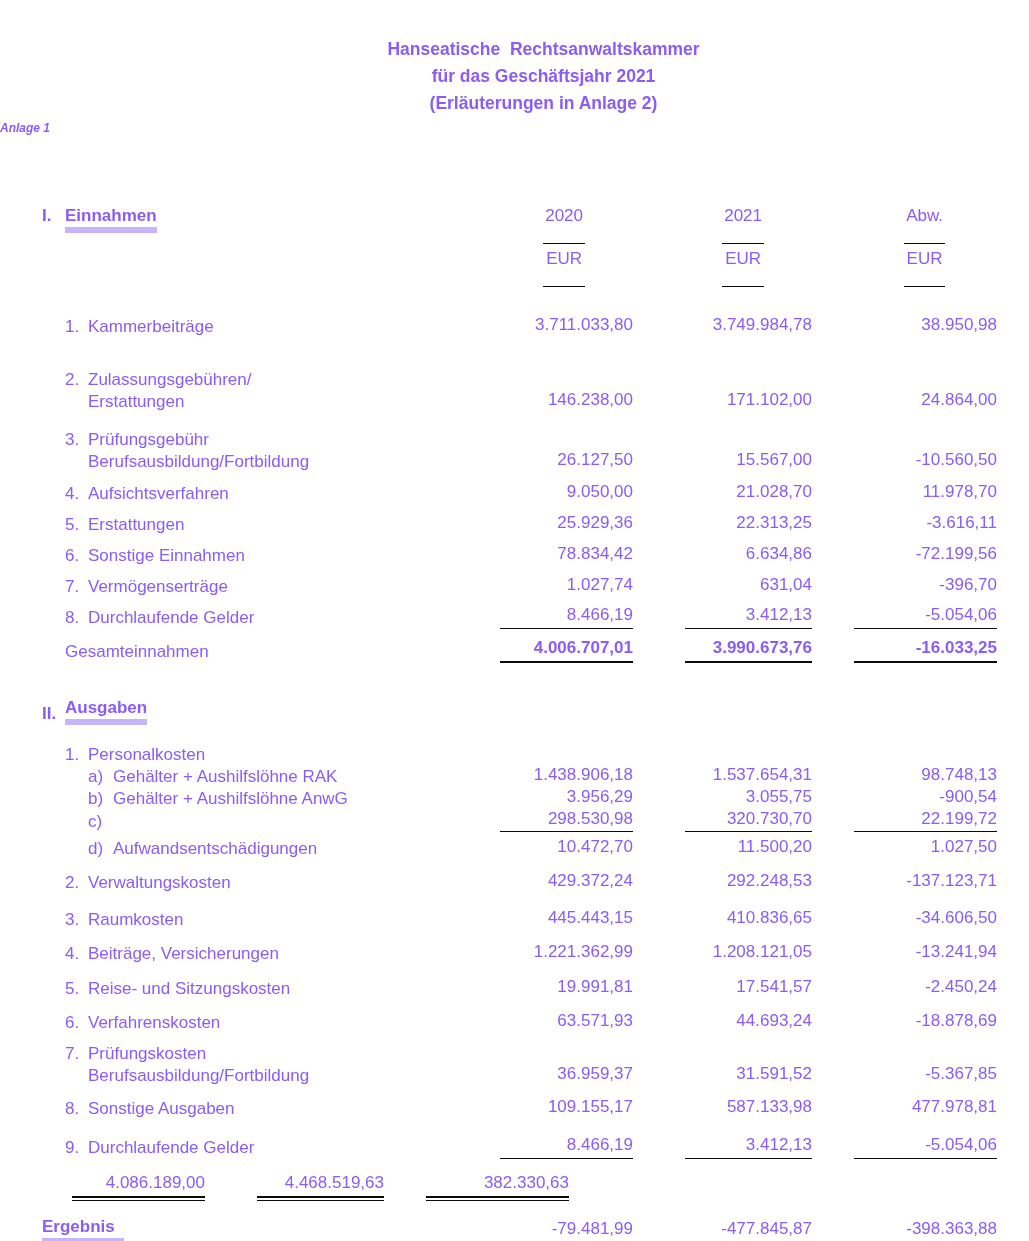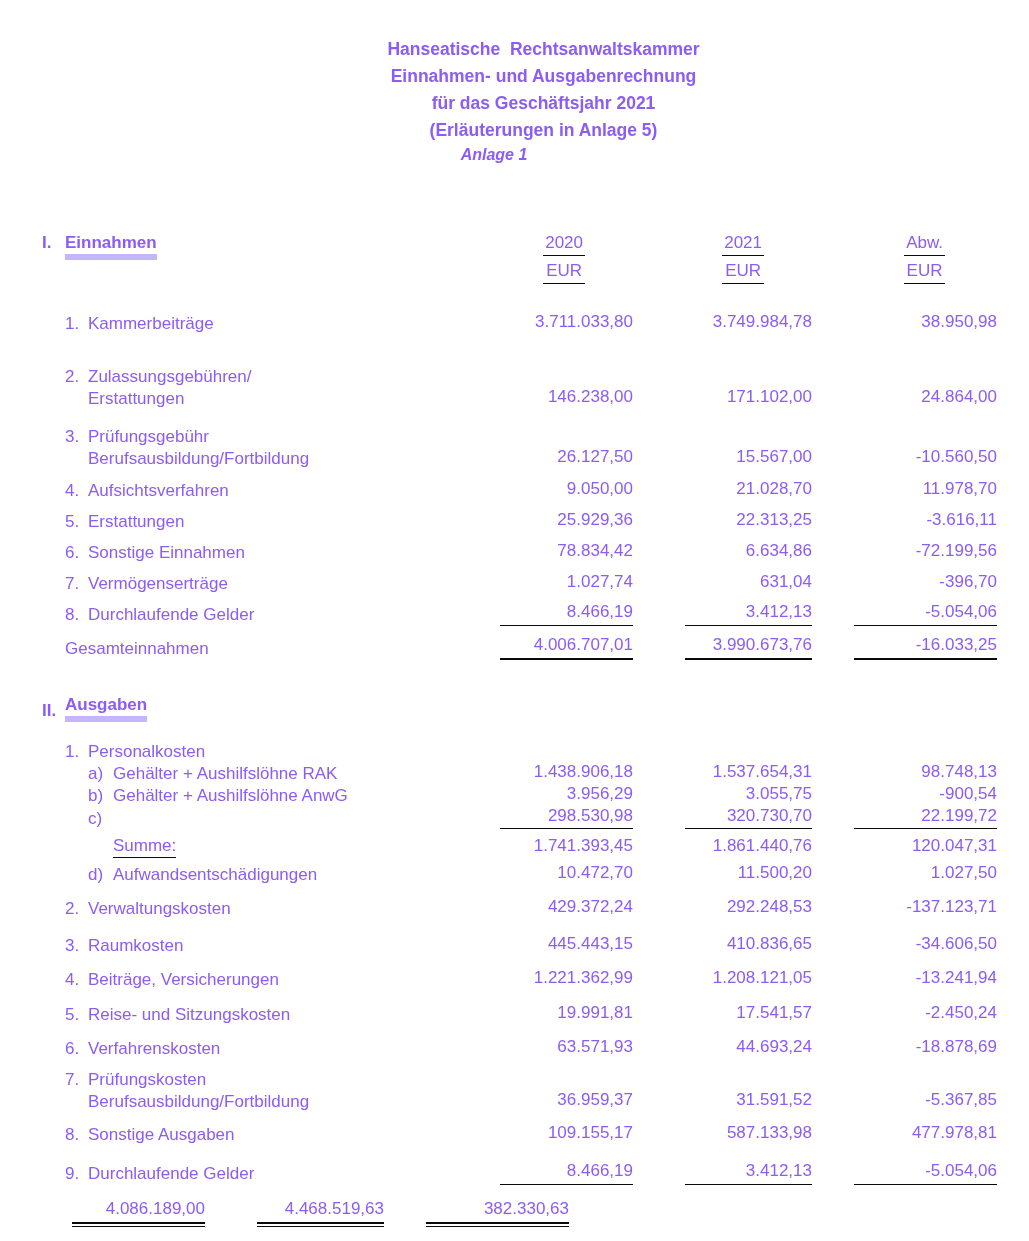--- a/index.html
+++ b/index.html
@@ -4,22 +4,22 @@
 <style>
   html,body { margin:0; padding:0; background:#ffffff; }
   .page {
     width:1029px; height:1241px; background:#ffffff; color:#8b5cf6;
     font-family:"Liberation Sans", sans-serif; font-size:17px; line-height:22px;
     box-sizing:border-box; overflow:hidden; position:relative;
   }
   .title-block { padding-top:36px; margin-left:58px; text-align:center;
     font-weight:bold; font-size:17.5px; line-height:27px; }
   .title-block div { white-space:pre; }
-  .anlage { text-align:center; padding-right:41px; font-weight:bold; font-style:italic;
-    font-size:16px; margin-top:0px; }
+  .anlage { text-align:left; padding-right:41px; font-weight:bold; font-style:italic;
+    font-size:12px; margin-top:0px; }
   .sheet { padding-left:42px; padding-right:32px; }
 
   .row { display:flex; align-items:flex-end; }
   .row.top { align-items:flex-start; }
   .cl  { width:428px; flex-shrink:0; display:flex; align-items:flex-end; }
   .cl2 { width:428px; flex-shrink:0; }
   .cl2 .ln { display:flex; }
   .sp    { display:inline-block; width:23px; flex-shrink:0; }
   .roman { display:inline-block; width:23px; flex-shrink:0; font-weight:bold; }
   .inum  { display:inline-block; width:23px; flex-shrink:0; }
@@ -28,42 +28,41 @@
   .shead.ext { padding-right:9px; }
   .lbl-c { display:inline-block; width:257px; border-bottom:1.5px solid #0a0a0a; padding-bottom:1px; }
   .lbl-u { border-bottom:1.5px solid #0a0a0a; padding-bottom:1px; }
 
   .cv { text-align:right; flex-shrink:0; }
   .c20 { width:163px; } .c21 { width:179px; } .cab { width:185px; }
   .num { display:inline-block; padding-bottom:2px; }
   .c20 .num { width:133px; } .c21 .num { width:127px; } .cab .num { width:143px; }
 
   .u1 .num { border-bottom:1.5px solid #0a0a0a; }
-  .ut .num { border-bottom:2.5px solid #0a0a0a; }
+  .ut .num { border-bottom:2.5px solid #0a0a0a;font-weight:bold; }
   .u2 .num { border-bottom:2.5px solid #0a0a0a; position:relative; }
   .u2 .num::after { content:""; position:absolute; left:0; right:0; bottom:-5px;
     border-top:1.5px solid #0a0a0a; }
 
   .colhead { display:inline-block; text-align:center; }
   .c20 .colhead, .c21 .colhead { margin-right:48px; }
   .cab .colhead { margin-right:52px; }
-  .colhead span { display:block; border-bottom:1.5px solid #0a0a0a; padding:0 2px 1px 2px; }
+  .colhead span { display:block; border-bottom:1.5px solid #0a0a0a; padding:0 2px 16px 2px; }
   .colhead span + span { margin-top:4px; }
   .pline { line-height:20px; }
 </style>
 </head>
 <body>
 
 <div class="page">
 
   <div class="title-block">
     <div>Hanseatische  Rechtsanwaltskammer</div>
-    <div>Einnahmen- und Ausgabenrechnung</div>
     <div>für das Geschäftsjahr 2021</div>
-    <div>(Erläuterungen in Anlage 5)</div>
+    <div>(Erläuterungen in Anlage 2)</div>
   </div>
 
   <div class="anlage">Anlage 1</div>
 
   <div class="sheet">
 
     <div class="row top" style="margin-top:66px">
       <div class="cl" style="align-items:flex-start">
         <span class="roman">I.</span>
         <span class="shead">Einnahmen</span>
@@ -243,31 +242,20 @@
       <div class="cl">
         <span class="sp"></span>
         <span class="inum"></span>
         <span class="slet">c)</span>
       </div>
       <div class="cv c20"><span class="num">298.530,98</span></div>
       <div class="cv c21"><span class="num">320.730,70</span></div>
       <div class="cv cab"><span class="num">22.199,72</span></div>
     </div>
 
-    <div class="row pline" style="margin-top:7px">
-      <div class="cl">
-        <span class="sp"></span>
-        <span class="inum"></span>
-        <span class="slet"></span>
-        <span class="lbl-u">Summe:</span>
-      </div>
-      <div class="cv c20"><span class="num">1.741.393,45</span></div>
-      <div class="cv c21"><span class="num">1.861.440,76</span></div>
-      <div class="cv cab"><span class="num">120.047,31</span></div>
-    </div>
 
     <div class="row pline" style="margin-top:5px">
       <div class="cl">
         <span class="sp"></span>
         <span class="inum"></span>
         <span class="slet">d)</span>
         <span>Aufwandsentschädigungen</span>
       </div>
       <div class="cv c20"><span class="num">10.472,70</span></div>
       <div class="cv c21"><span class="num">11.500,20</span></div>

